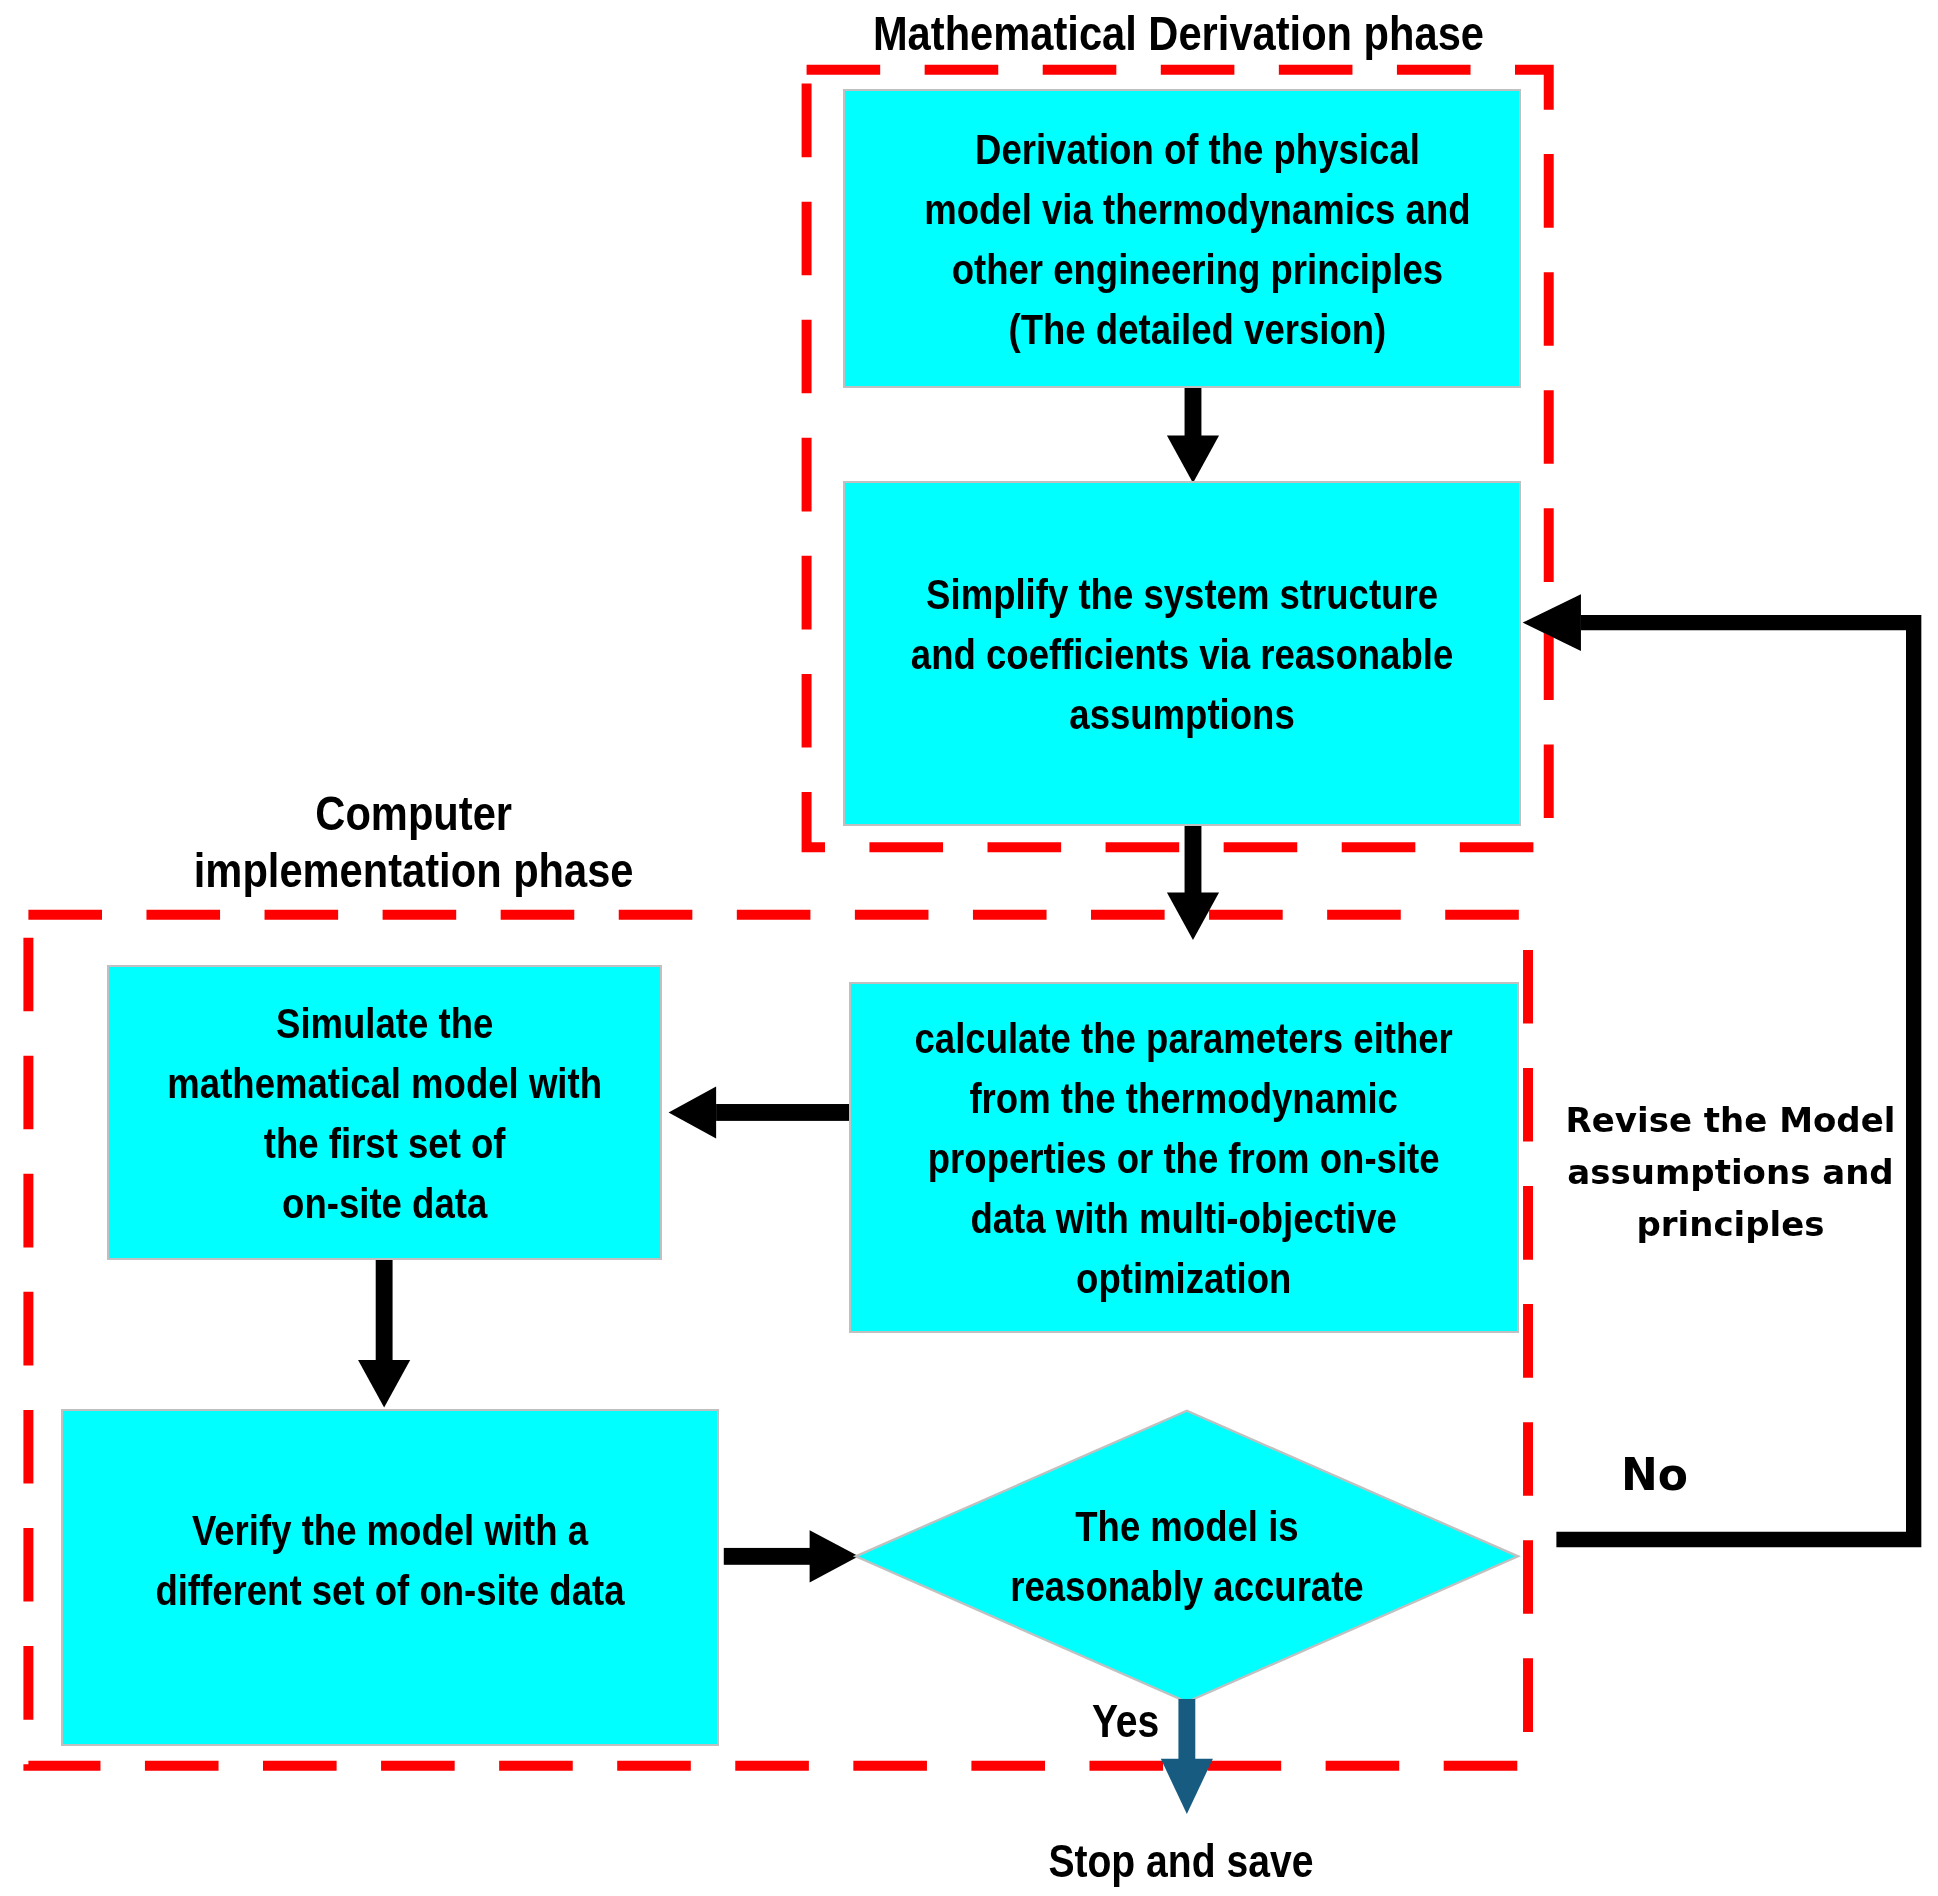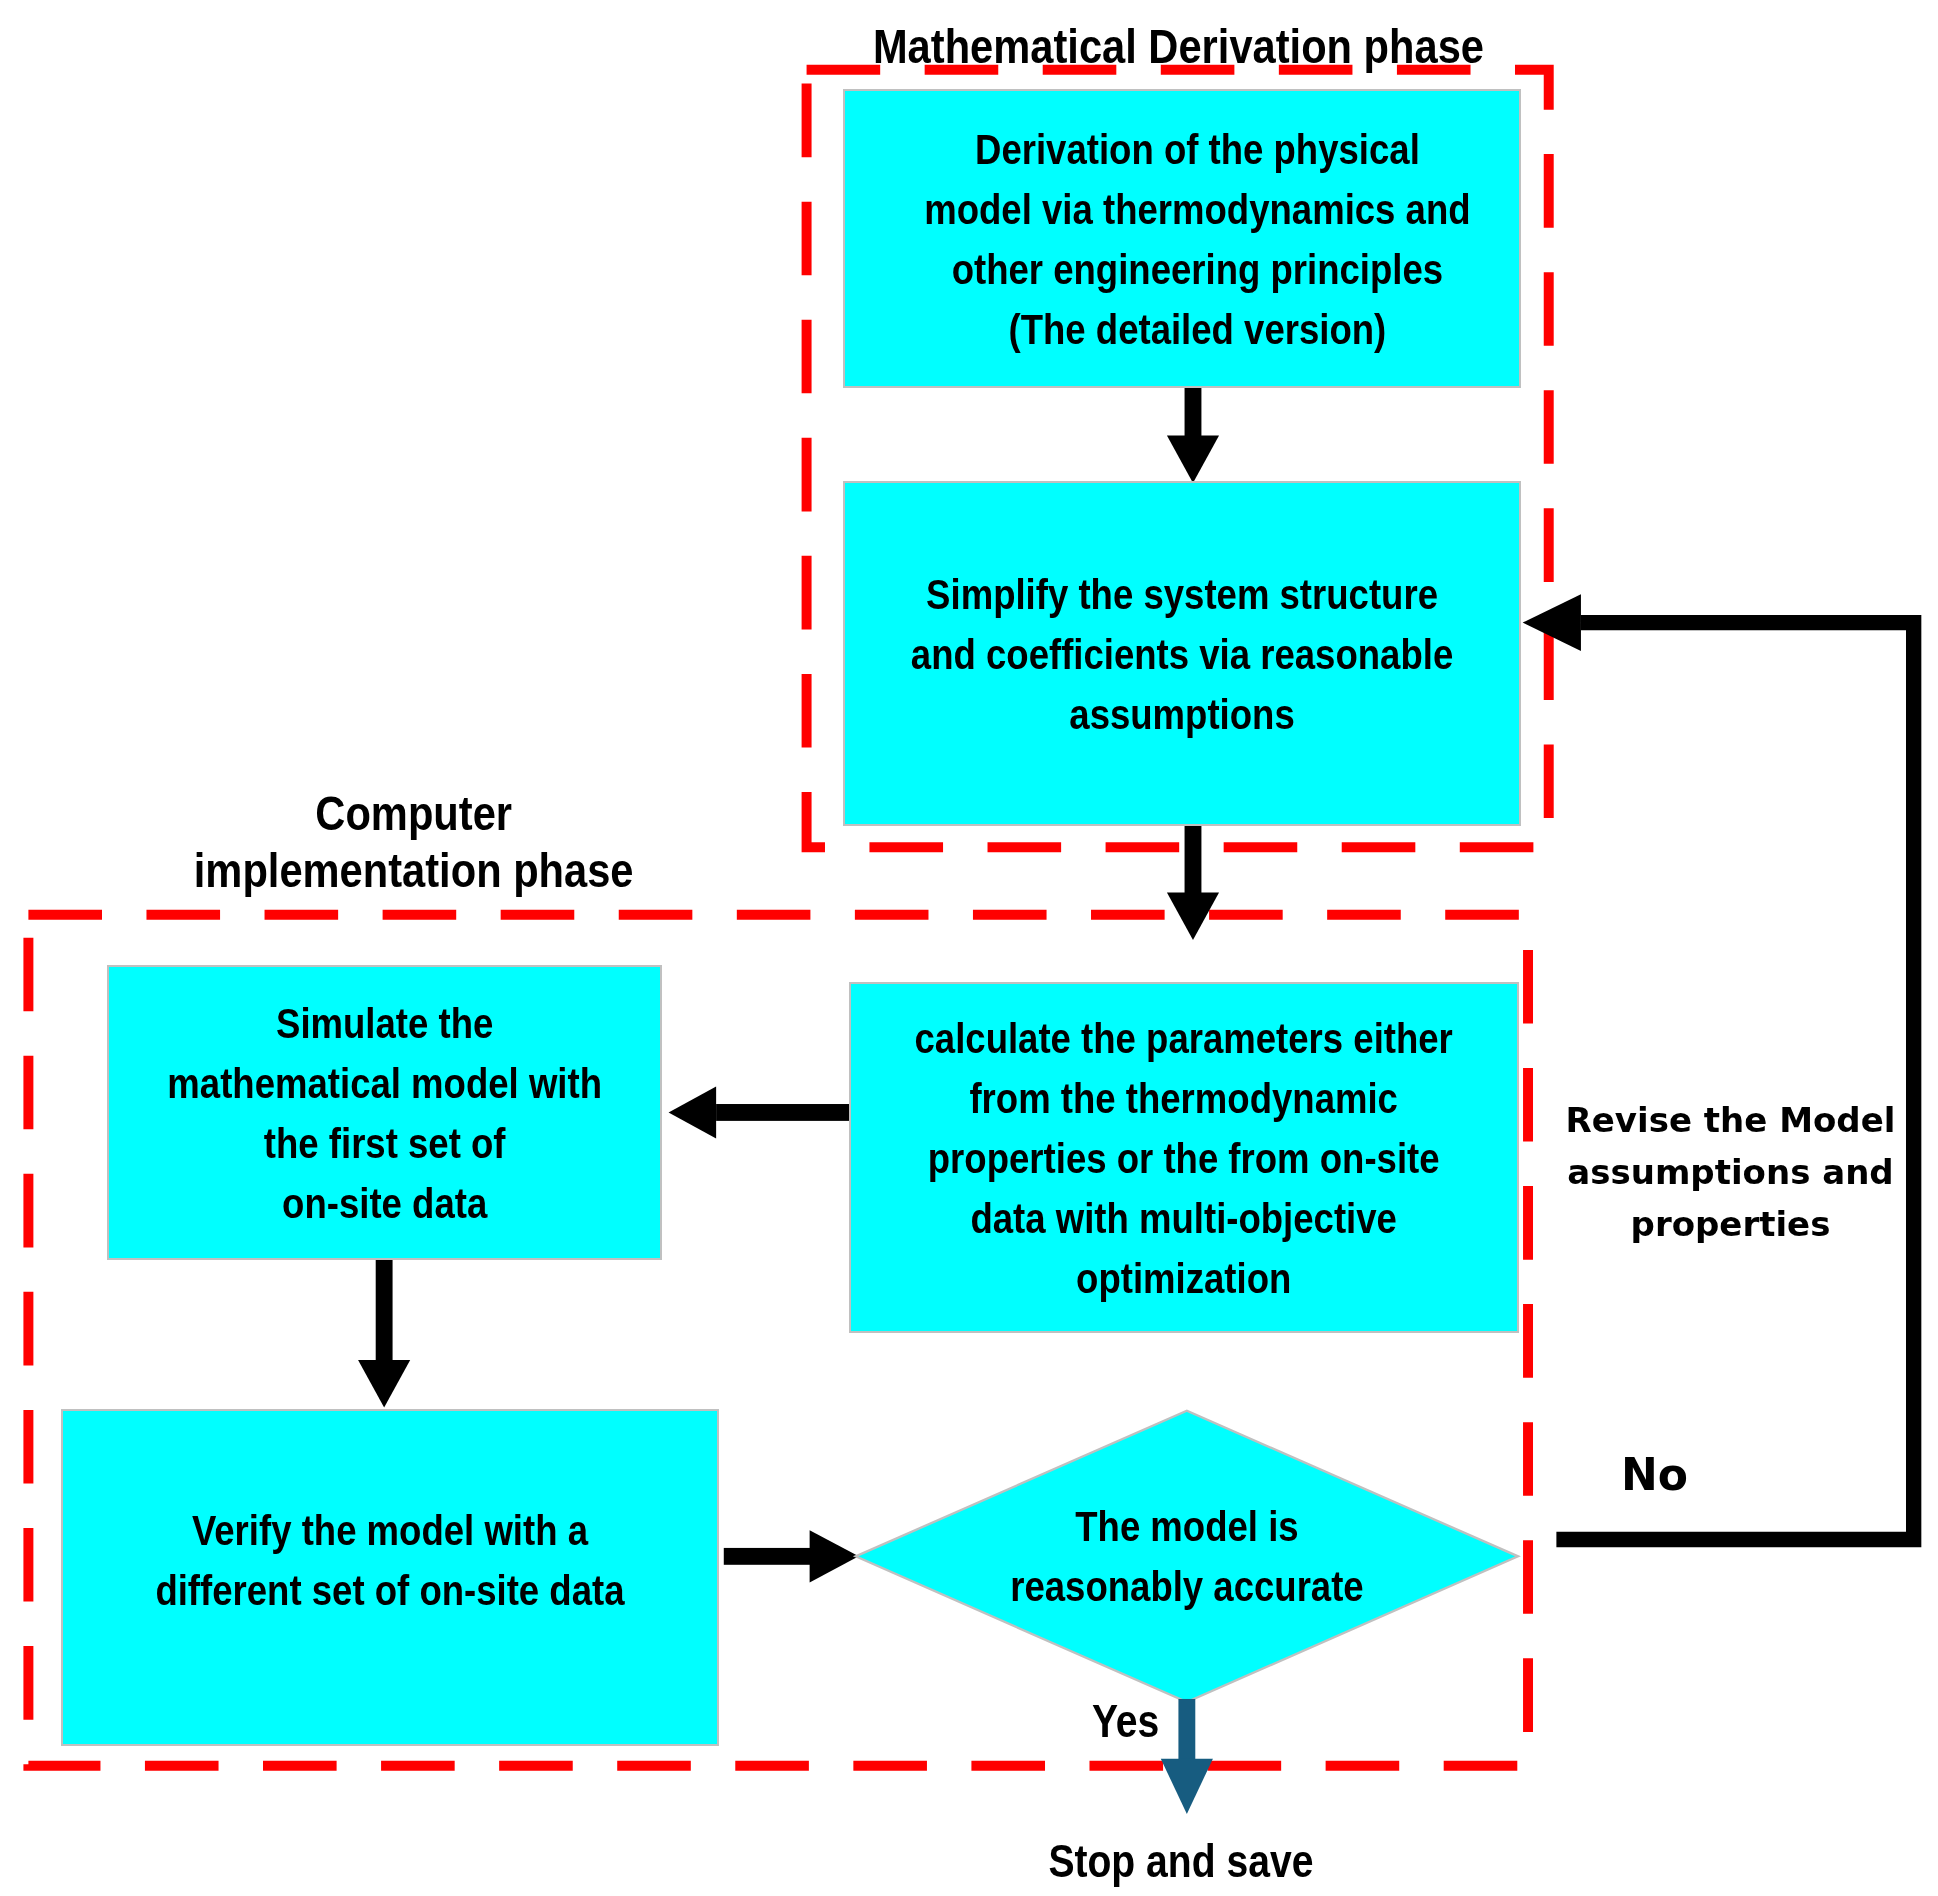--- a/index.html
+++ b/index.html
@@ -92,21 +92,21 @@
     </g>
 
     <polygon class="shape-node" points="1116,2030 1548,1840 1980,2030 1548,2220"></polygon>
 
     <g>
       <rect class="shape-accent" x="1537" y="2216" width="22" height="82"></rect>
       <polygon class="shape-accent" points="1514,2294 1582,2294 1548,2366"></polygon>
     </g>
   </svg>
 
-  <div class="txt phase-title" style="left:807px;top:16px;width:742px;height:61px;">
+  <div class="txt phase-title" style="left:807px;top:3px;width:742px;height:61px;">
     <div class="lines">
         <div>Mathematical Derivation phase</div>
       </div>
   </div>
 
   <div class="txt phase-title" style="left:27px;top:780px;width:774px;height:124px;">
     <div class="lines">
       <div>Computer</div>
       <div>implementation phase</div>
     </div>
@@ -177,18 +177,18 @@
   <div class="txt edge-label" style="left:874px;top:1829px;width:613px;height:64px;">
     <div class="lines">
         <div>Stop and save</div>
       </div>
   </div>
 
   <div class="txt wide revise" style="left:1549px;top:1090px;width:363px;height:163px;">
     <div class="lines">
       <div>Revise the Model</div>
       <div>assumptions and</div>
-      <div>properties</div>
+      <div>principles</div>
     </div>
   </div>
 
 </div>
 
 
 </body></html>

